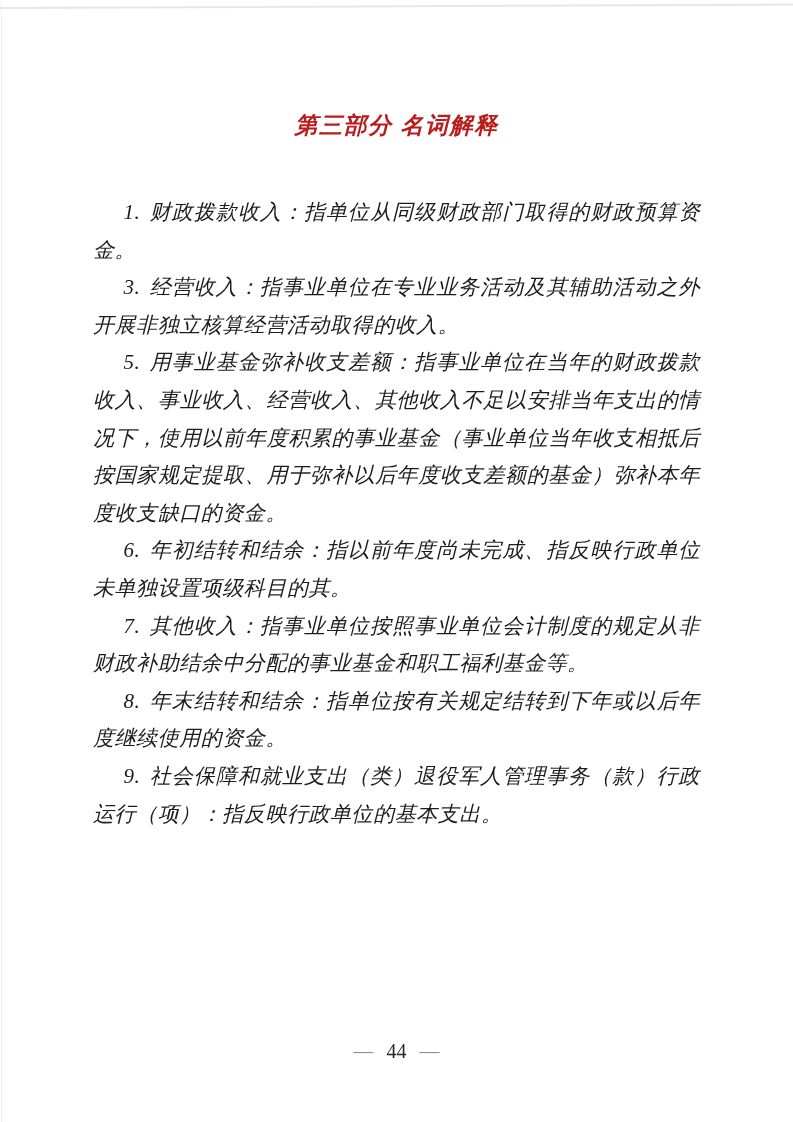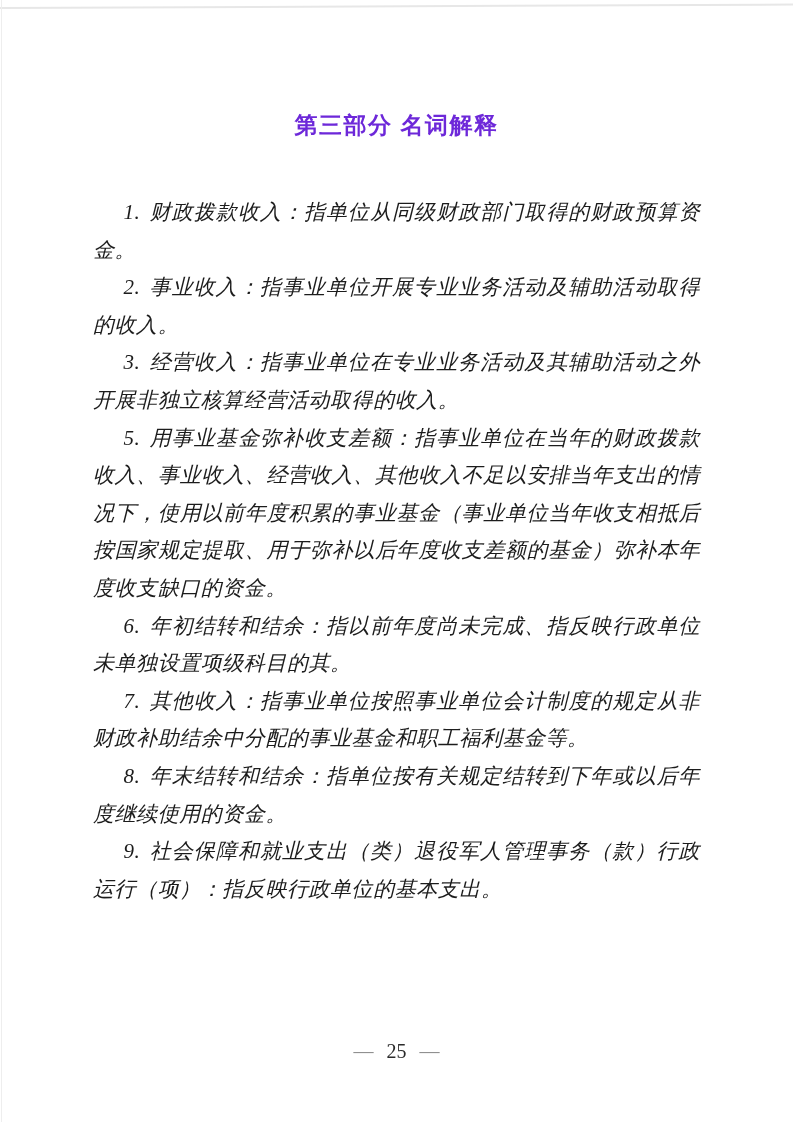--- a/index.html
+++ b/index.html
@@ -36,21 +36,22 @@
   }
   .doc-title {
     margin: 0;
     padding-top: 108px;
     text-align: center;
     font-family: "Liberation Sans", "DejaVu Sans", sans-serif;
     font-weight: 700;
     font-size: 23px;
     line-height: 34px;
     letter-spacing: 1.5px;
-    color: #6d28d9;
+    color: #b91c1c;
+    font-style: italic;
   }
   .terms {
     margin: 52px 93px 0 93px;
     width: 607px;
     font-style: italic;
   }
   .terms p {
     margin: 0;
     font-size: 21px;
     line-height: 37.6px;
@@ -84,35 +85,34 @@
 
 <div class="page">
   <div class="scan-edge-top"></div>
   <div class="scan-edge-left"></div>
 
   <h1 class="doc-title">第三部分 名词解释</h1>
 
   <div class="terms">
     <p><span class="num">1.</span><span class="txt">财政拨款收入：指单位从同级财政部门取得的财政预算资金。</span></p>
 
-    <p><span class="num">2.</span><span class="txt">事业收入：指事业单位开展专业业务活动及辅助活动取得的收入。</span></p>
 
     <p><span class="num">3.</span><span class="txt">经营收入：指事业单位在专业业务活动及其辅助活动之外开展非独立核算经营活动取得的收入。</span></p>
 
 
     <p><span class="num">5.</span><span class="txt">用事业基金弥补收支差额：指事业单位在当年的财政拨款收入、事业收入、经营收入、其他收入不足以安排当年支出的情况下，使用以前年度积累的事业基金（事业单位当年收支相抵后按国家规定提取、用于弥补以后年度收支差额的基金）弥补本年度收支缺口的资金。</span></p>
 
     <p><span class="num">6.</span><span class="txt">年初结转和结余：指以前年度尚未完成、指反映行政单位未单独设置项级科目的其。</span></p>
 
     <p><span class="num">7.</span><span class="txt">其他收入：指事业单位按照事业单位会计制度的规定从非财政补助结余中分配的事业基金和职工福利基金等。</span></p>
 
     <p><span class="num">8.</span><span class="txt">年末结转和结余：指单位按有关规定结转到下年或以后年度继续使用的资金。</span></p>
 
     <p><span class="num">9.</span><span class="txt">社会保障和就业支出（类）退役军人管理事务（款）行政运行（项）：指反映行政单位的基本支出。</span></p>
 
   </div>
 
   <div class="page-footer">
     <span class="dash">—</span>
-    <span class="pnum">25</span>
+    <span class="pnum">44</span>
     <span class="dash">—</span>
   </div>
 </div>
 
 </body></html>

